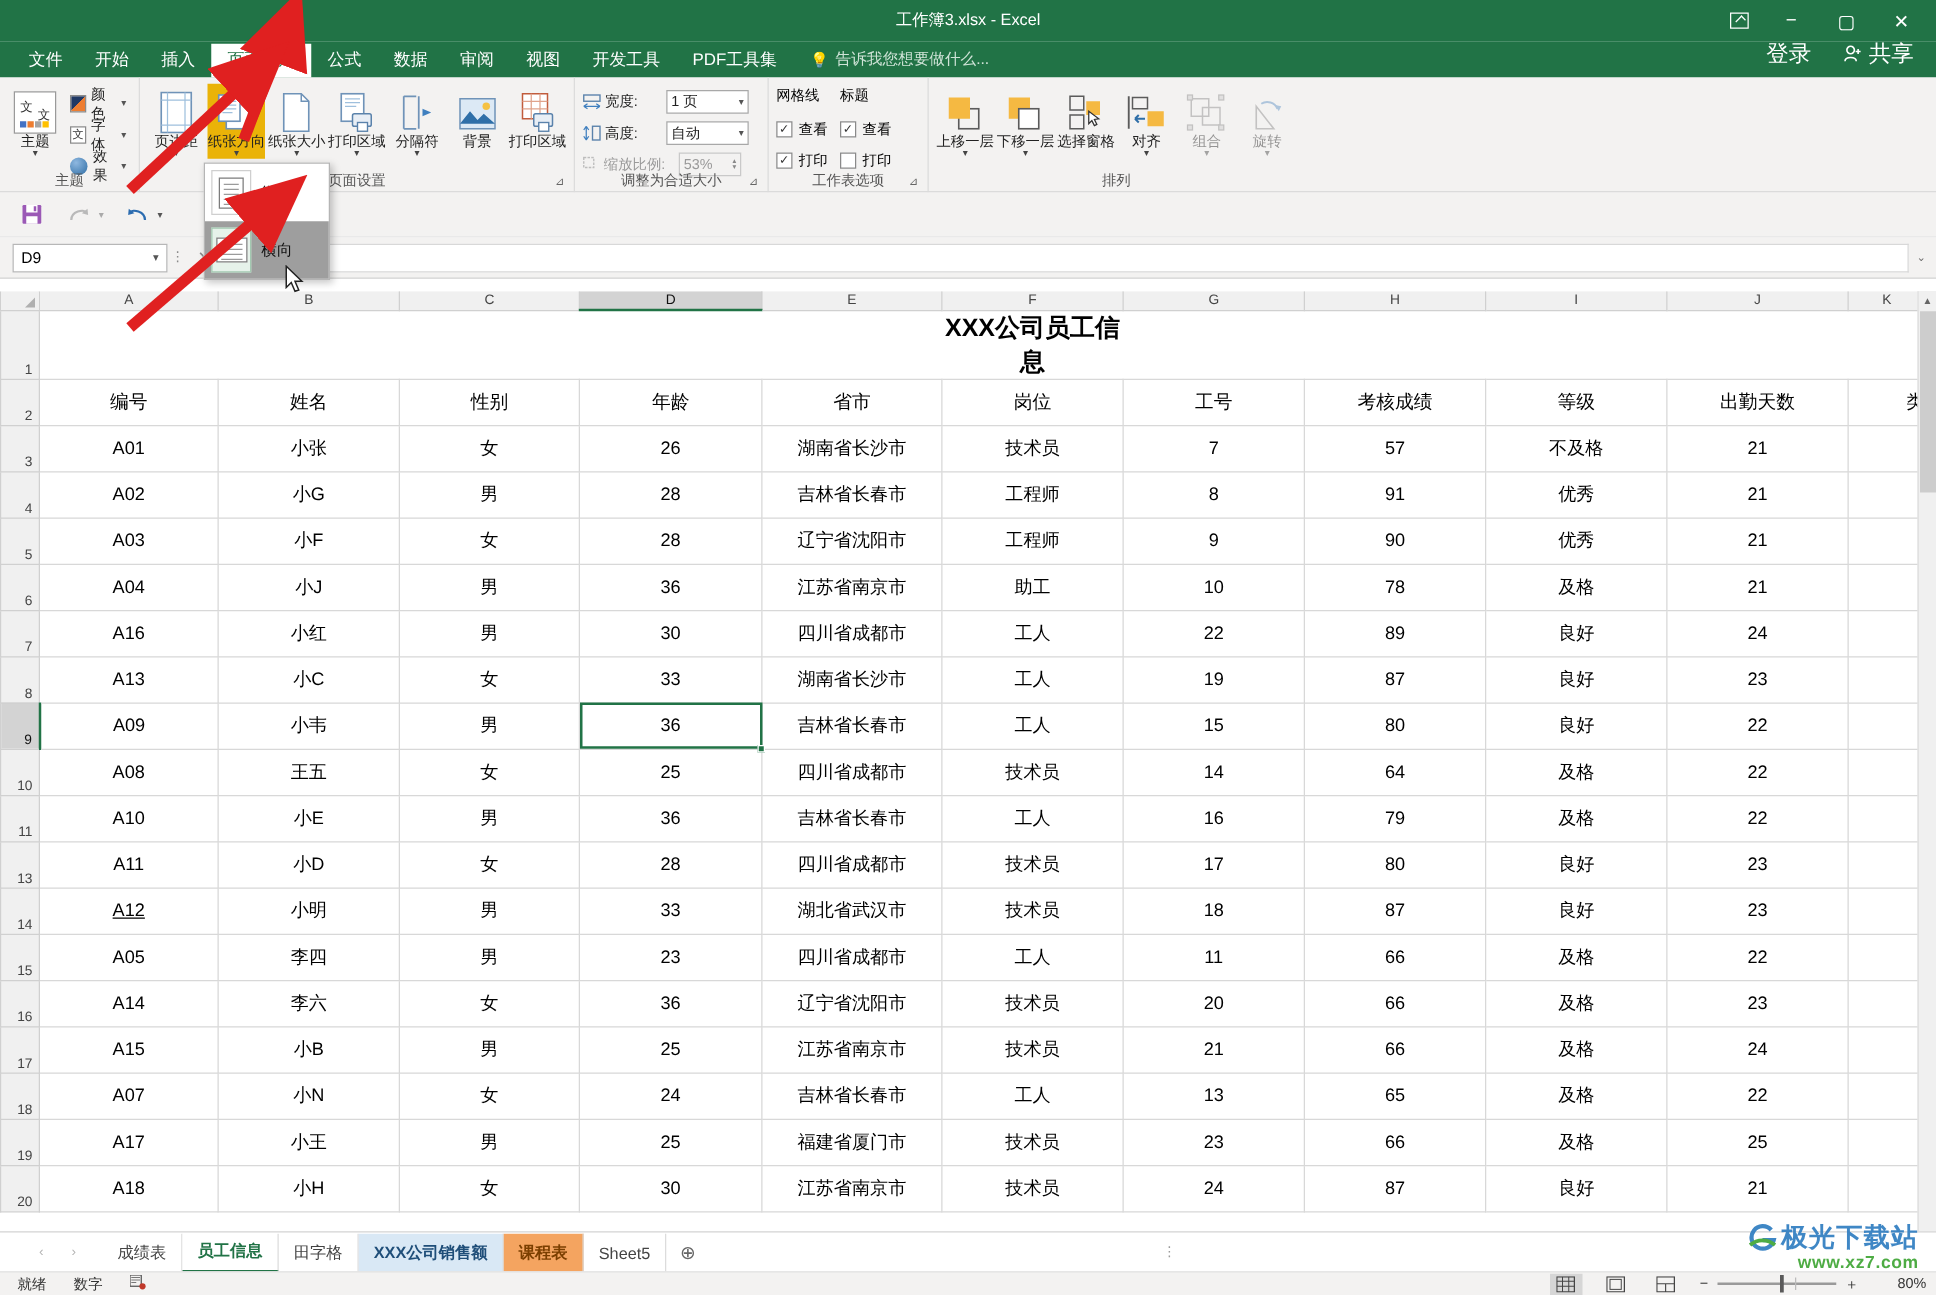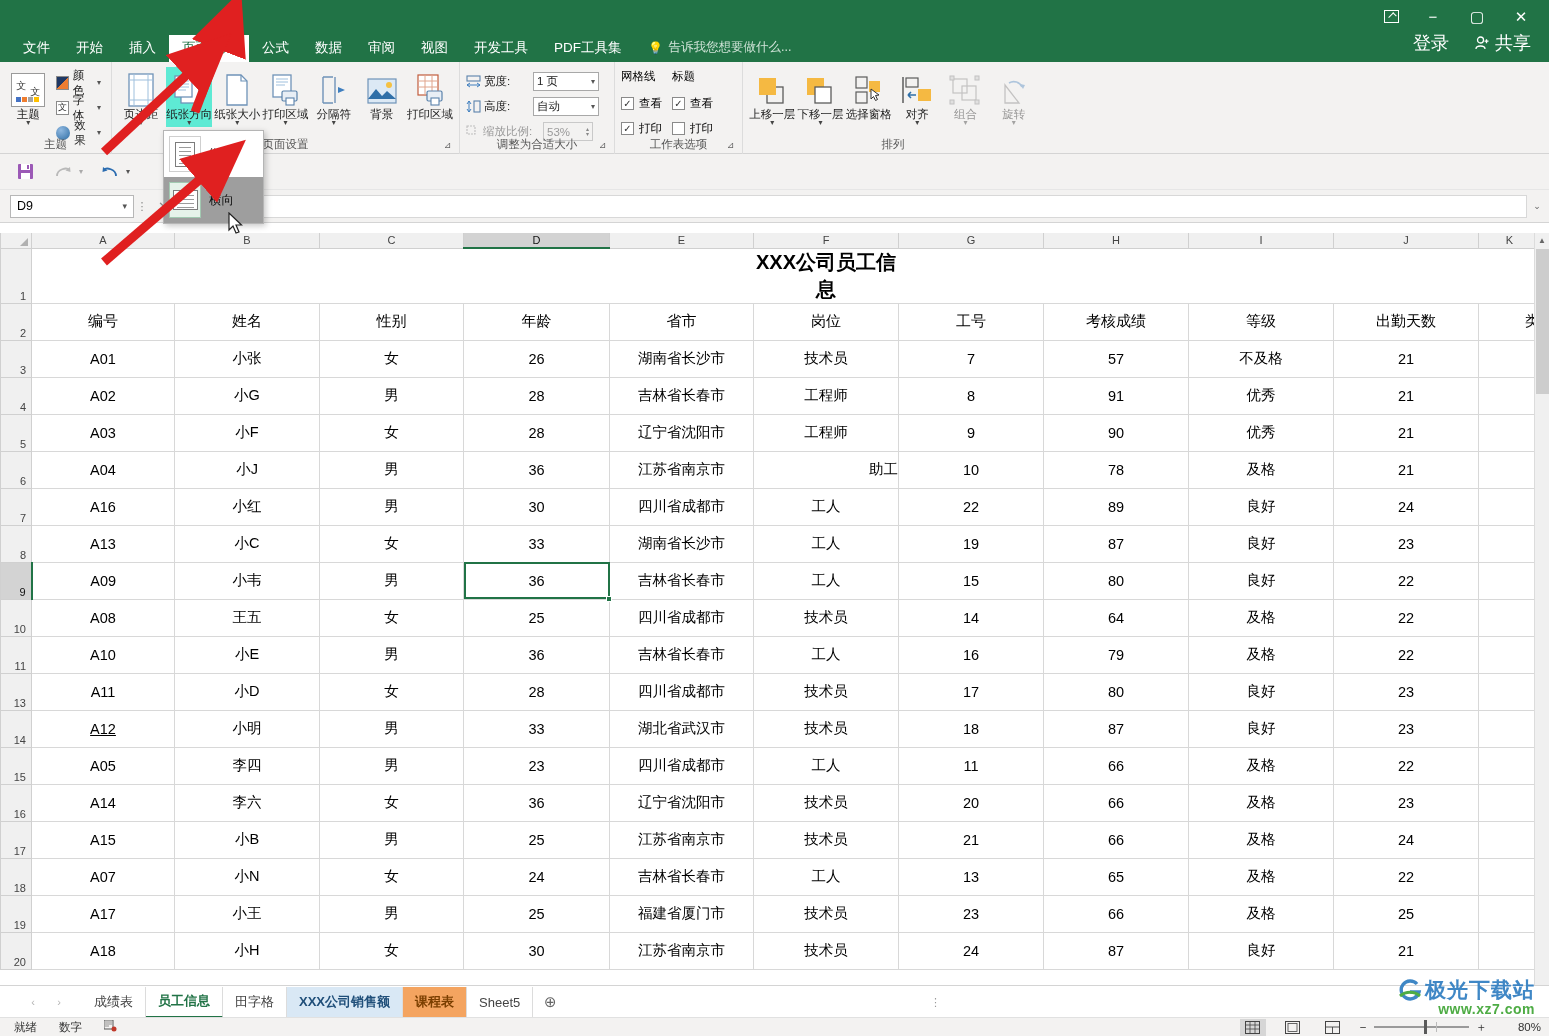--- a/index.html
+++ b/index.html
@@ -132,20 +132,21 @@
   .wmark{position:absolute;right:14px;bottom:20px;z-index:70;opacity:.92;text-align:right;line-height:1;}
   .wm-top{font-size:21px;font-weight:bold;color:#2f7dc1;letter-spacing:1px;}
   .wm-bot{font-size:14px;font-weight:bold;color:#3fa535;letter-spacing:.5px;margin-top:1px;}
   .wm-logo{display:inline-block;width:26px;height:22px;vertical-align:-4px;margin-right:3px;}
   .mouse-cur{position:absolute;left:228px;top:212px;z-index:85;}
 </style>
 </head>
 <body>
 
 <div class="titlebar">
+  <div class="title-text">工作簿3.xlsx - Excel</div>
   <div class="win-btns">
     <div class="ribbon-disp">
         <div class="rd-box"></div>
       </div>
     <div class="win-btn">−</div>
     <div class="win-btn">▢</div>
     <div class="win-btn">✕</div>
   </div>
 </div>
 
@@ -225,21 +226,21 @@
       <div class="bigbtn">
         <div class="ic">
           <svg width="30" height="34" viewBox="0 0 30 34">
               <rect x="3" y="1" width="24" height="32" fill="#fff" stroke="#6f93b8" stroke-width="1.3"></rect>
               <path d="M8 1 v32 M22 1 v32 M3 7 h24 M3 27 h24" stroke="#9fc0dd" stroke-width="1"></path>
             </svg>
         </div>
         <div class="lb">页边距</div>
         <div class="carr">▾</div>
       </div>
-      <div class="bigbtn" style="background:#5eead4">
+      <div class="bigbtn" style="background:#eab308">
         <div class="ic">
           <svg width="34" height="34" viewBox="0 0 34 34">
             <rect x="9" y="8" width="18" height="22" fill="#fff" stroke="#6f93b8" stroke-width="1.3"></rect>
             <rect x="3" y="3" width="17" height="21" fill="#fff" stroke="#6f93b8" stroke-width="1.3"></rect>
             <path d="M6 8 h11 M6 11 h11 M6 14 h11 M6 17 h8" stroke="#9fc0dd" stroke-width="1"></path>
             <path d="M22 2 a7 7 0 0 1 6 8" fill="none" stroke="#3f7fbf" stroke-width="1.6"></path>
             <path d="M29 11 l-2.5 -4 l4.5 1 z" fill="#3f7fbf"></path>
           </svg>
         </div>
         <div class="lb">纸张方向</div>
@@ -587,21 +588,21 @@
           <td class="cell" style="width: 145px;">21</td>
           <td class="cell" style="width: 60px;"></td>
         </tr>
         <tr>
           <td class="rowh">6</td>
           <td class="cell" style="width: 143px;">A04</td>
           <td class="cell" style="width: 145px;">小J</td>
           <td class="cell" style="width: 144px;">男</td>
           <td class="cell" style="width: 146px;">36</td>
           <td class="cell" style="width: 144px;">江苏省南京市</td>
-          <td class="cell" style="width: 145px; text-align: right;">助工</td>
+          <td class="cell" style="width: 145px;">助工</td>
           <td class="cell" style="width: 145px;">10</td>
           <td class="cell" style="width: 145px;">78</td>
           <td class="cell" style="width: 145px;">及格</td>
           <td class="cell" style="width: 145px;">21</td>
           <td class="cell" style="width: 60px;"></td>
         </tr>
         <tr>
           <td class="rowh">7</td>
           <td class="cell" style="width: 143px;">A16</td>
           <td class="cell" style="width: 145px;">小红</td>

